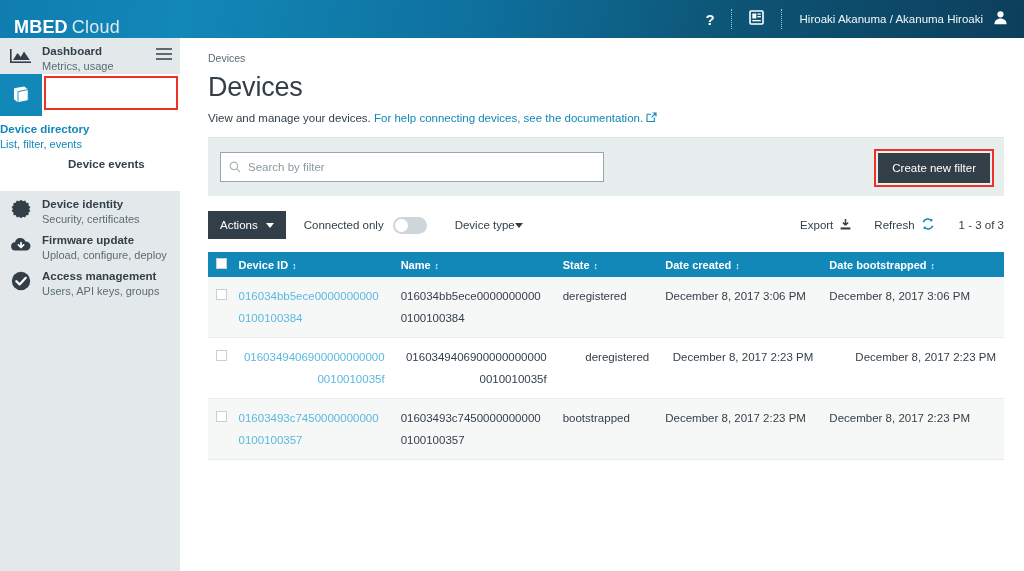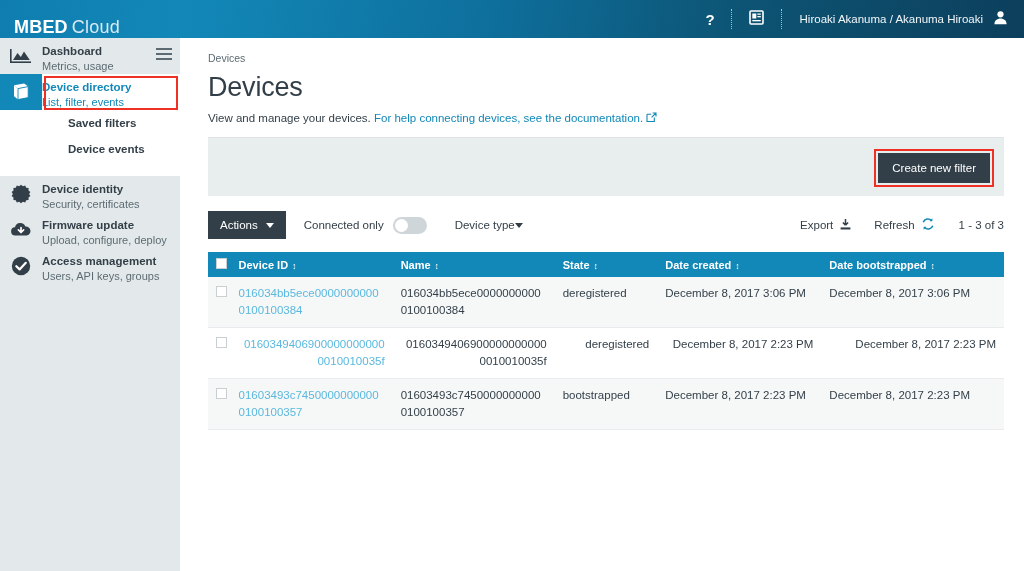--- a/index.html
+++ b/index.html
@@ -36,21 +36,21 @@
   }
   .nav-group { position: relative; display: flex; min-height: 36px; }
   .nav-icon {
     width: 42px; flex: 0 0 42px; display: flex; align-items: center; justify-content: center;
     color: #333f48;
   }
   .nav-body { flex: 1; padding: 6px 8px 0 0px; }
   .nav-title { font-size: 11.5px; font-weight: bold; color: #333f48; line-height: 14px; }
   .nav-sub { font-size: 11px; color: #5c6b73; line-height: 14px; margin-top: 1px; }
 
-  .nav-group.active { background: #ffffff; }
+  .nav-group.active { background: #ffffff; flex-direction: column; }
   .nav-group.active .nav-icon { background: #1288b8; color: #ffffff; }
   .nav-group.active .nav-title { color: #1288b8; }
   .nav-group.active .nav-sub { color: #1288b8; }
   .nav-highlight {
     position: absolute; left: 44px; top: 2px; width: 134px; height: 34px;
     border: 2px solid #ee3124; pointer-events: none;
   }
 
   .nav-sub-item {
     background: #ffffff; padding: 7px 0 7px 68px;
@@ -120,21 +120,21 @@
   .table thead th {
     background: #1288b8; color: #fff; font-size: 11px; font-weight: bold;
     text-align: left; padding: 6px 8px; height: 22px; white-space: nowrap;
   }
   .sortbox { display: inline-block; margin-left: 4px; font-size: 9px; line-height: 9px; vertical-align: 0px; }
   .chk {
     width: 11px; height: 11px; background: #fff; border: 1px solid #c8d0d4; display: inline-block;
   }
   .table tbody td {
     font-size: 11.5px; color: #333f48; padding: 8px 8px; vertical-align: top;
-    border-bottom: 1px solid #e8ecee; line-height: 17px; word-break: break-all;
+    border-bottom: 1px solid #e8ecee; line-height: 22px; word-break: break-all;
   }
   .table tbody tr.odd td { background: #f6f8f8; }
   .table tbody tr.even td { background: #ffffff; text-align: right; }
   .devid-link { color: #5bb8de; text-decoration: none; cursor: pointer; }
   .col-chk { width: 22px; } .col-id { width: 158px; } .col-name { width: 158px; }
   .col-state { width: 100px; } .col-dc { width: 160px; } .col-db { width: 178px; }
 </style>
 </head>
 <body>
 
@@ -198,21 +198,20 @@
           <path d="M8 6.6 L18.2 4.6 L18.2 15.6 L8 17.6 Z" fill="#ffffff" stroke="#1288b8" stroke-width="0.9"></path>
         </svg>
     </div>
     <div class="nav-body">
       <div class="nav-title">Device directory</div>
       <div class="nav-sub">List, filter, events</div>
     </div>
     <div class="nav-highlight"></div>
   </div>
 
-  <div class="nav-sub-item">Saved filters</div>
   <div class="nav-sub-item">Device events</div>
   <div class="nav-spacer"></div>
 
   <div class="nav-group">
     <div class="nav-icon">
       <svg width="20" height="20" viewBox="0 0 20 20">
           <path d="M10 0.8 l1.9 1.5 2.3-.7 1 2.2 2.4.3-.1 2.4 1.9 1.5-1.3 2 1.3 2-1.9 1.5.1 2.4-2.4.3-1 2.2-2.3-.7L10 19.2l-1.9-1.5-2.3.7-1-2.2-2.4-.3.1-2.4L.6 12l1.3-2-1.3-2 1.9-1.5-.1-2.4 2.4-.3 1-2.2 2.3.7z" fill="#333f48"></path>
         </svg>
     </div>
     <div class="nav-body">
@@ -257,20 +256,29 @@
     <span>View and manage your devices.</span>
     <a href="#">For help connecting devices, see the documentation.</a><span class="ext-icon"><svg width="11" height="11" viewBox="0 0 11 11">
           <path d="M1 2.2h4.2M1 2.2v7.3h7.3V5.4" stroke="#1288b8" stroke-width="1.1" fill="none"></path>
           <path d="M6.6 1h3.4v3.4M10 1 5.6 5.4" stroke="#1288b8" stroke-width="1.1" fill="none"></path>
         </svg></span>
   </div>
 
   <div class="divider"></div>
 
   <div class="filterbar">
+    <div class="search-wrap">
+      <span class="search-icon">
+        <svg width="12" height="12" viewBox="0 0 12 12">
+            <circle cx="4.9" cy="4.9" r="3.7" fill="none" stroke="#a9b6bc" stroke-width="1.2"></circle>
+            <path d="M7.7 7.7 11 11" stroke="#a9b6bc" stroke-width="1.2"></path>
+          </svg>
+      </span>
+      <input class="search-input" type="text" placeholder="Search by filter" style="">
+    </div>
     <div class="create-filter-wrap">
       <button class="create-filter">Create new filter</button>
     </div>
   </div>
 
   <div class="toolbar">
     <button class="actions-btn">
       <span>Actions</span>
       <span class="caret"></span>
     </button>

